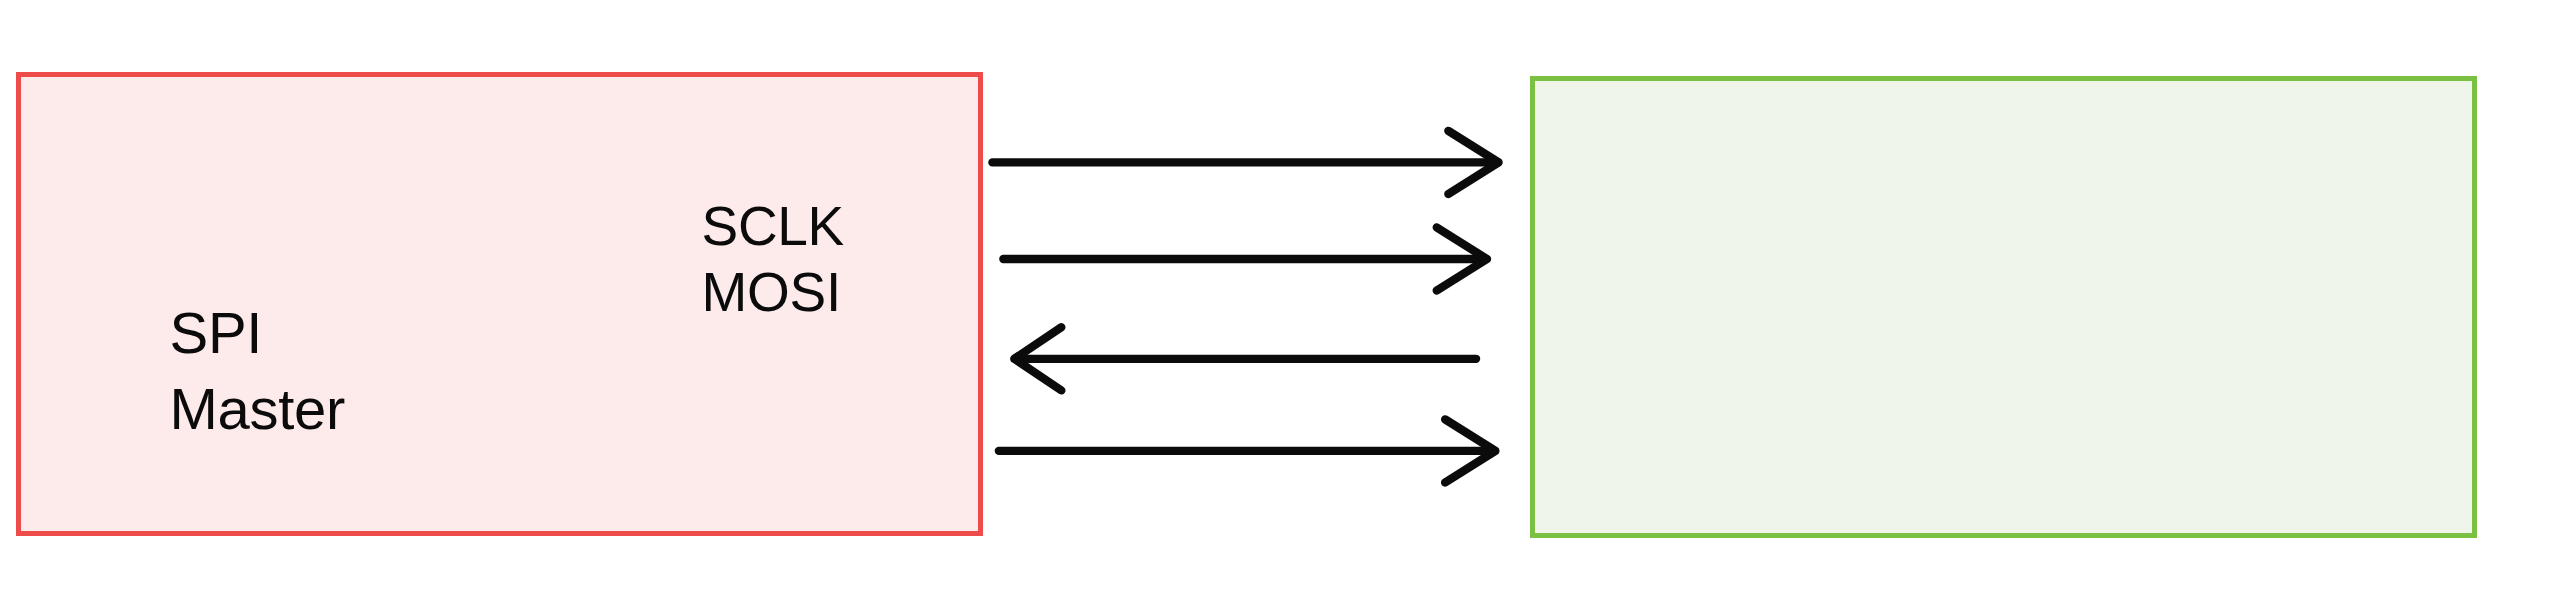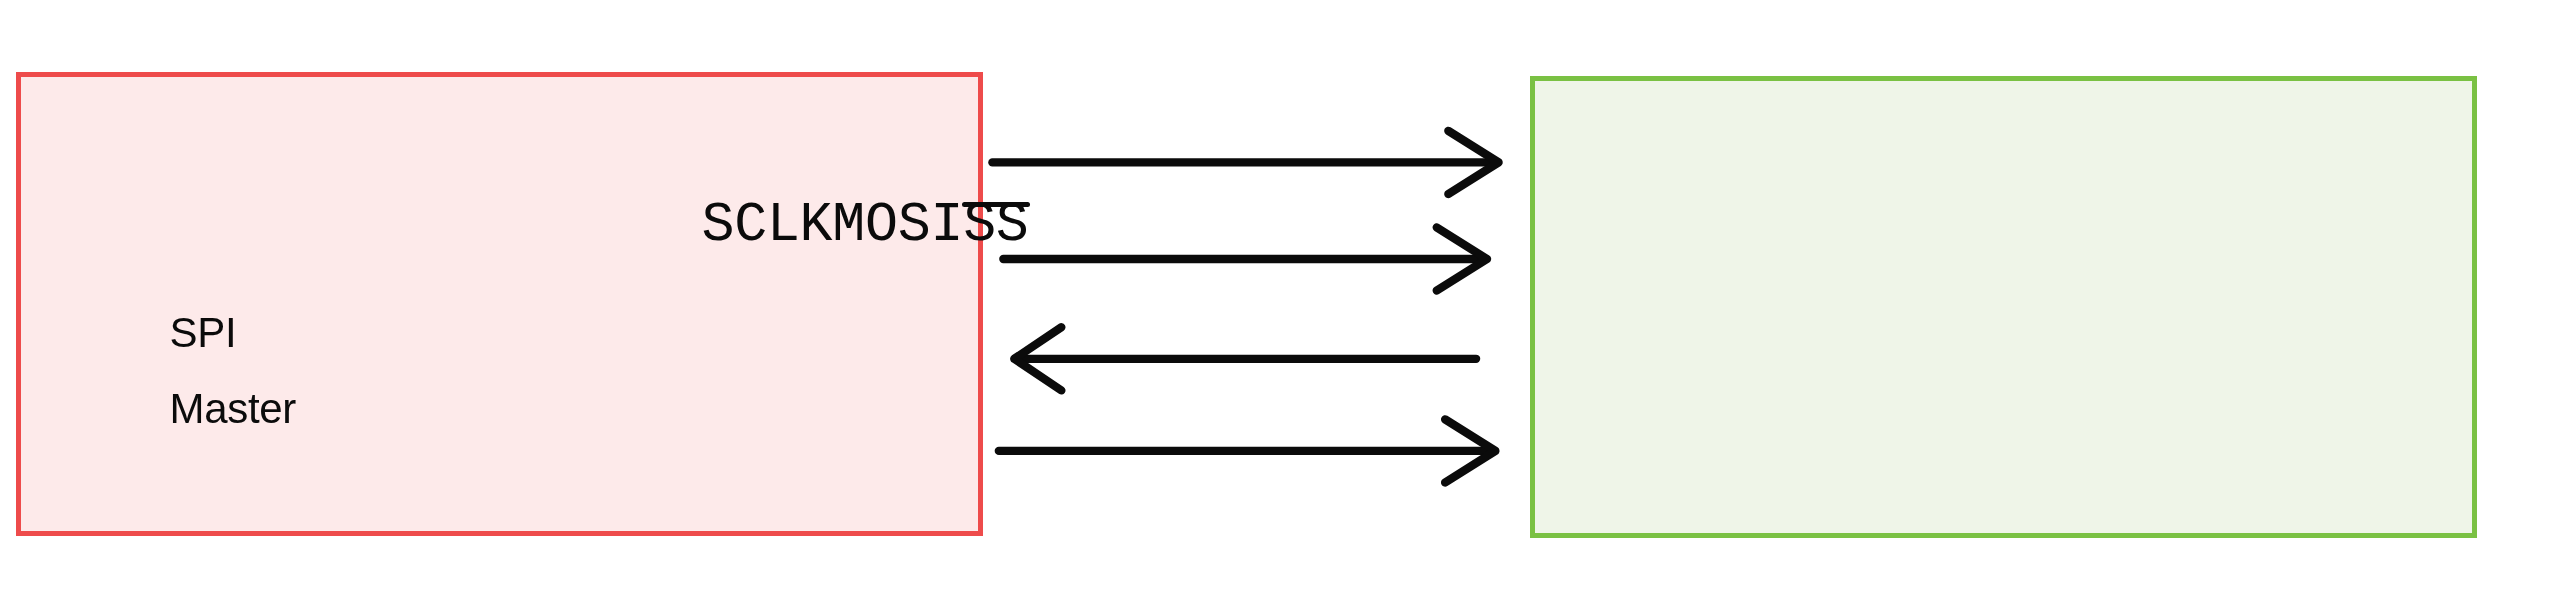--- a/index.html
+++ b/index.html
@@ -41,32 +41,32 @@
     width: 947px;
     height: 462px;
     border-width: 5.8px;
     border-color: #7ac143;
     background: #eff5e8;
   }
 
   
   .role-label {
     position: absolute;
-    font-size: 42px;
+    font-size: 58px;
     line-height: 76px;
     color: #0b0b0b;
     white-space: pre-line;
     letter-spacing: -0.3px;
   }
   #master-role-label { left: 149px; top: 218px; }
 
   .pin-list {
     position: absolute;
     display: flex;
-    font-family: Liberation Mono, monospace;
+    flex-direction: column;
   }
   #master-pin-list { left: 681px; top: 116px; }
 
   .pin-label {
     font-size: 55px;
     line-height: 66px;
     color: #0b0b0b;
     letter-spacing: -0.3px;
     white-space: nowrap;
     position: relative;
@@ -109,21 +109,20 @@
 
 <div id="diagram-root">
 
   <div class="device-box" id="master-box">
     <div class="role-label" id="master-role-label">SPI
 Master</div>
 
     <div class="pin-list" id="master-pin-list">
       <div class="pin-label"><span class="pin-text">SCLK</span></div>
       <div class="pin-label"><span class="pin-text">MOSI</span></div>
-      <div class="pin-label is-active-low"><span class="pin-text">SS</span></div>
     </div>
   </div>
 
   <div class="device-box" id="slave-box">
     
 
     
   </div>
 
   <svg id="signal-layer" viewBox="0 0 4000 936" xmlns="http://www.w3.org/2000/svg">

